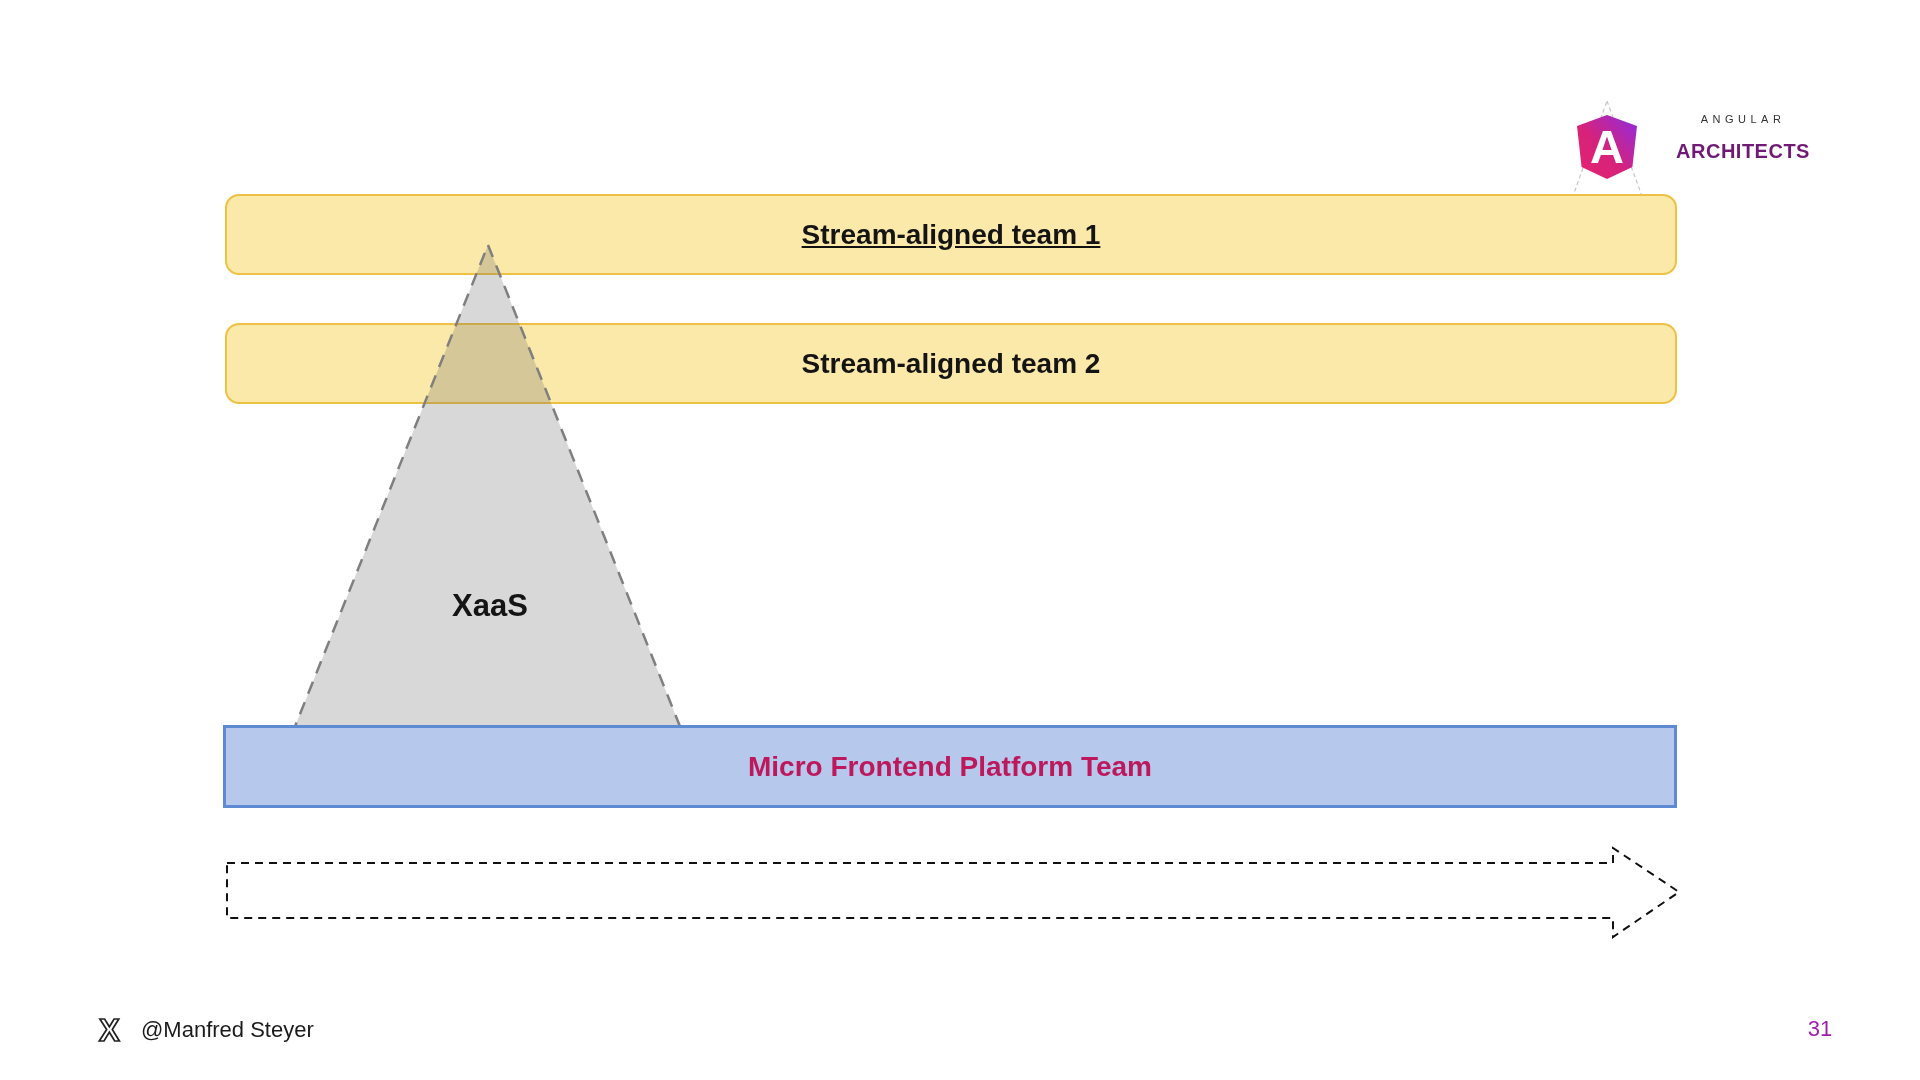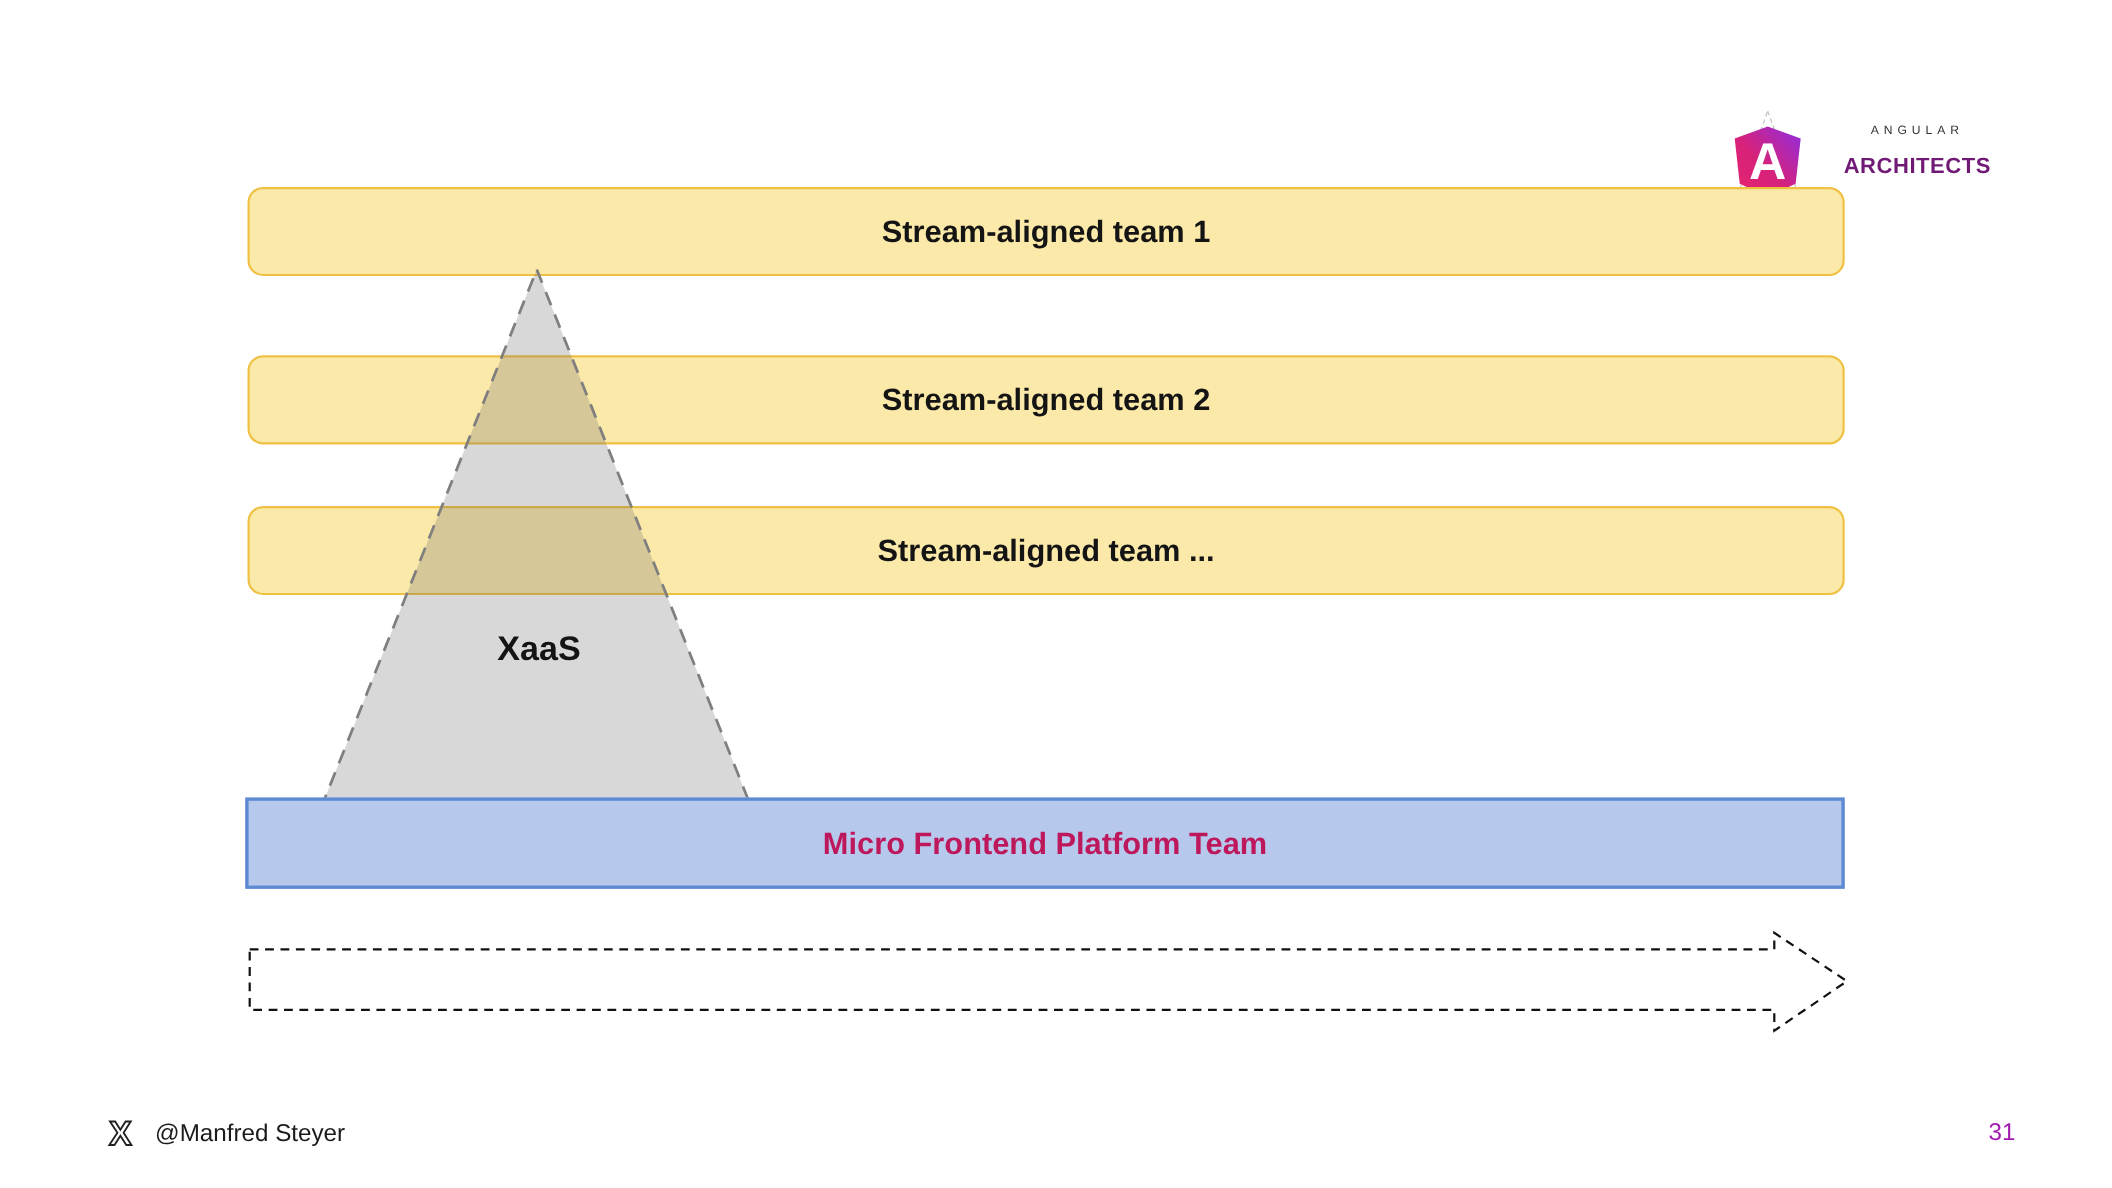--- a/index.html
+++ b/index.html
@@ -33,28 +33,28 @@
     left: 225px;
     width: 1452px;
     height: 81px;
     background: #FBE9A9;
     border: 2.5px solid #EFC143;
     border-radius: 14px;
     display: flex; align-items: center; justify-content: center;
     z-index: 1;
   }
   .team-box .lbl { font-size: 28px; font-weight: bold; color: #141414; }
-  .tb1 { top: 170px; }
+  .tb1 { top: 194px; text-decoration: underline; }
   .tb2 { top: 323px; }
   .tb3 { top: 460px; }
 
   
   .triangle-svg { position: absolute; left: 250px; top: 230px; z-index: 2; }
   .xaas-label {
-    position: absolute; left: 390px; top: 572px; width: 200px;
+    position: absolute; left: 390px; top: 588px; width: 200px;
     text-align: center; font-size: 31px; font-weight: bold; color: #141414;
     z-index: 3;
   }
 
   
   .platform-box {
     position: absolute;
     left: 223px; top: 725px;
     width: 1454px; height: 83px;
     background: #B6C9EC;
@@ -103,23 +103,20 @@
       <span class="l2">ARCHITECTS</span>
     </div>
   </div>
 
   <div class="team-box tb1">
     <span class="lbl">Stream-aligned team 1</span>
   </div>
   <div class="team-box tb2">
     <span class="lbl">Stream-aligned team 2</span>
   </div>
-  <div class="team-box tb3">
-    <span class="lbl">Stream-aligned team ...</span>
-  </div>
 
   <svg class="triangle-svg" width="460" height="505" viewBox="0 0 460 505">
     <polygon points="238,15 431,499 44,499" fill="rgba(100,100,100,0.25)" stroke="#7F7F7F" stroke-width="2.5" stroke-dasharray="13 9"></polygon>
   </svg>
   <div class="xaas-label">XaaS</div>
 
   <div class="platform-box">
     <span class="lbl">Micro Frontend Platform Team</span>
   </div>
 

